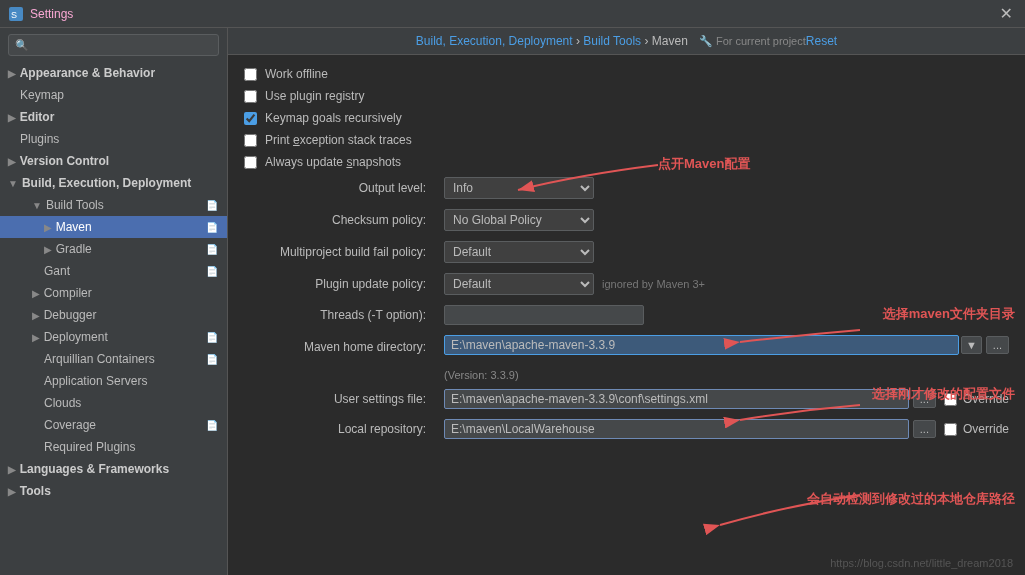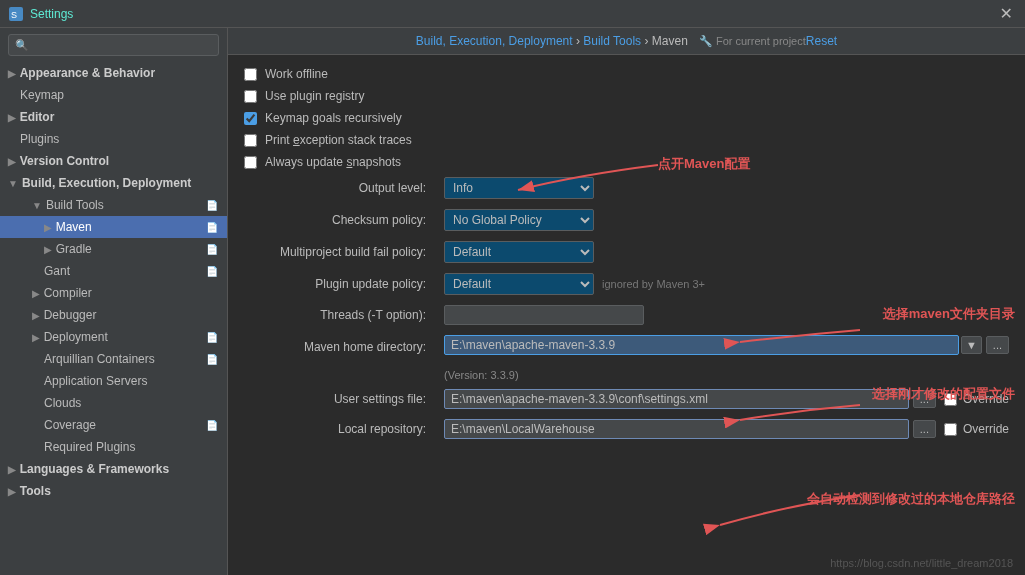--- a/index.html
+++ b/index.html
@@ -8,21 +8,21 @@
     .title-bar {
       background: #3c3f41;
       height: 28px;
       display: flex;
       align-items: center;
       padding: 0 8px;
       border-bottom: 1px solid #555;
       user-select: none;
     }
     .title-bar-icon { width: 16px; height: 16px; margin-right: 6px; }
-    .title-bar-text { color: #5eead4; font-size: 12px; flex: 1; }
+    .title-bar-text { color: #f9a8d4; font-size: 12px; flex: 1; }
     .title-bar-close { color: #bbb; cursor: pointer; font-size: 16px; padding: 0 4px; }
     
     .main-layout { display: flex; height: 547px; }
     
     
     .sidebar {
       width: 228px;
       background: #3c3f41;
       border-right: 1px solid #555;
       display: flex;
@@ -111,21 +111,21 @@
     }
     .form-label {
       width: 200px;
       color: #bbb;
       font-size: 12px;
       text-align: right;
       padding-right: 18px;
       flex-shrink: 0;
     }
     select, .fake-select {
-      background: #0c4a6e;
+      background: #404040;
       border: 1px solid #5a5d5f;
       color: #bbb;
       font-size: 12px;
       padding: 2px 4px;
       border-radius: 2px;
       outline: none;
       min-width: 140px;
     }
     .hint-text { color: #777; font-size: 11px; margin-left: 8px; }
     

